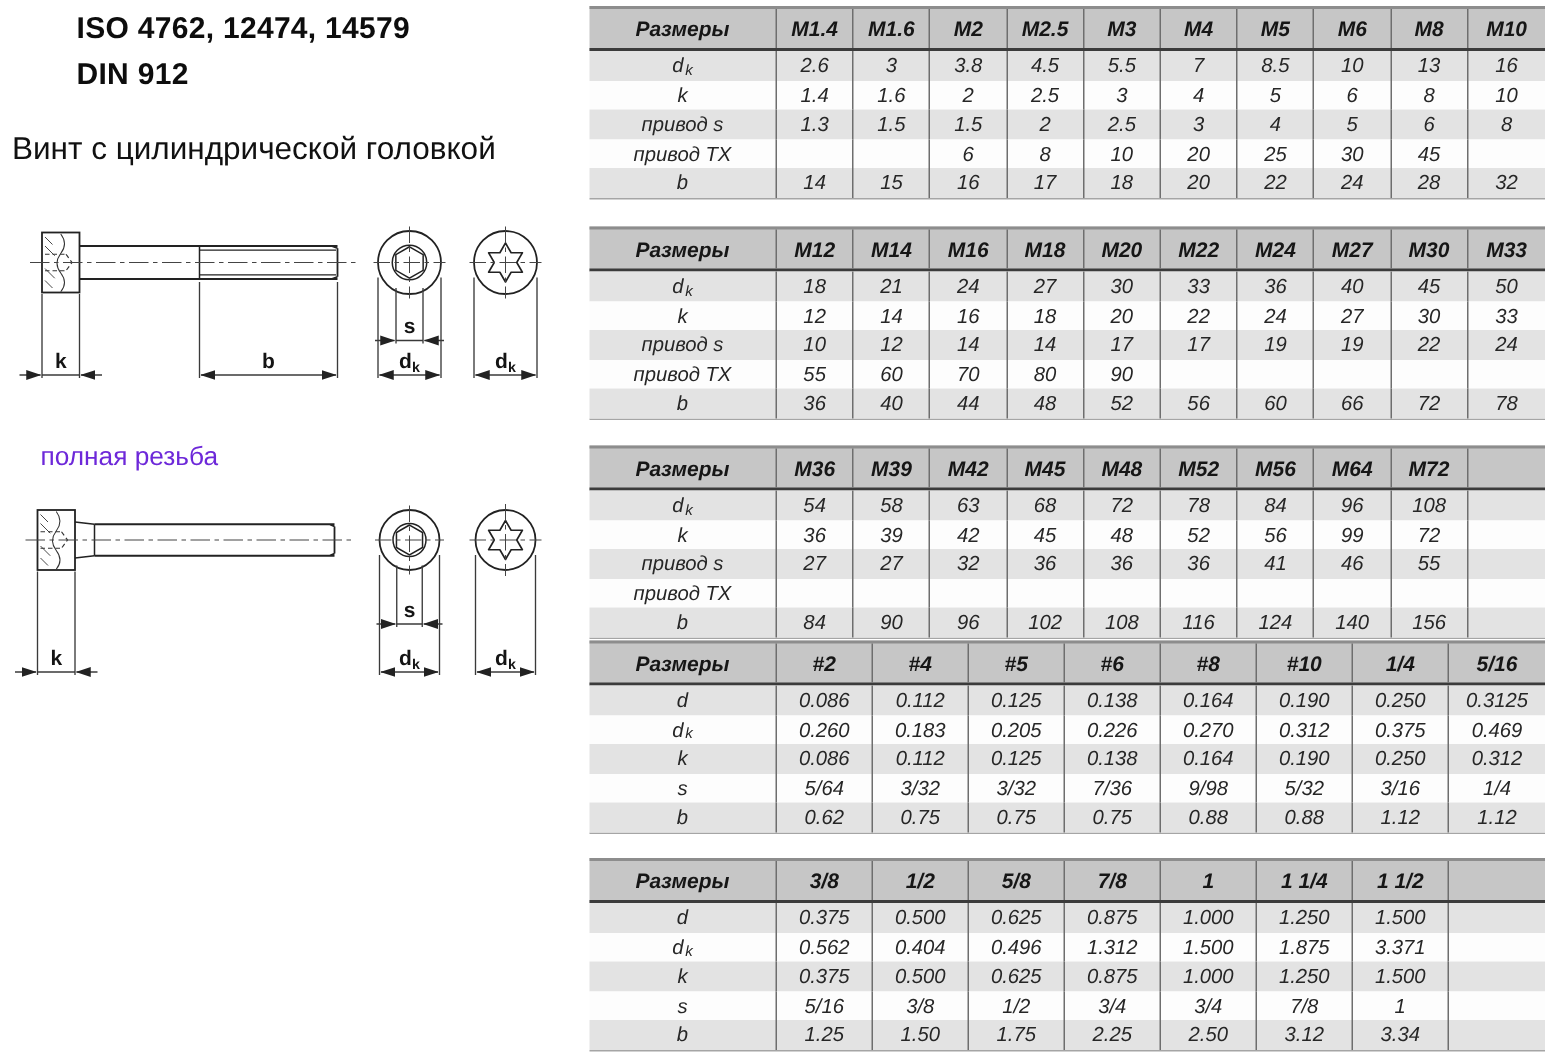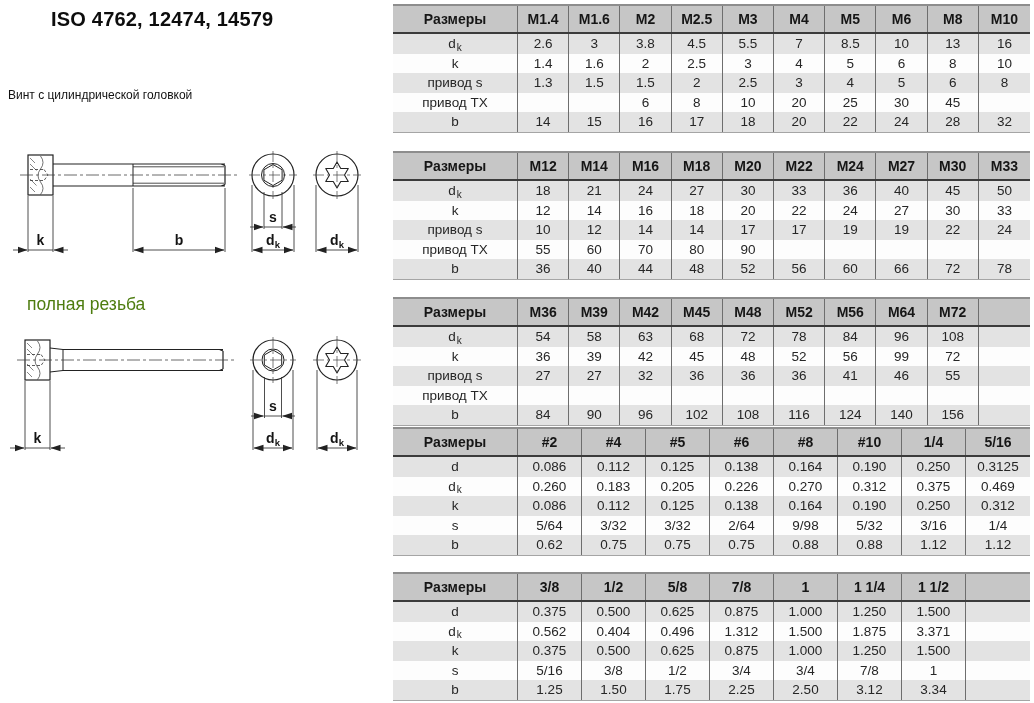--- a/index.html
+++ b/index.html
@@ -3,49 +3,50 @@
 <meta charset="utf-8">
 <style>
   html,body{margin:0;padding:0;background:#fff;}
   body{width:1034px;height:703px;overflow:hidden;position:relative;
        font-family:"Liberation Sans",sans-serif;-webkit-font-smoothing:antialiased;}
   #stage{position:absolute;inset:0;width:1034px;height:703px;background:#fff;}
 
   
   .title-block{position:absolute;left:8px;top:4px;color:#0d0d0d;
                font-weight:700;font-size:20px;line-height:31px;letter-spacing:.2px;margin-left:43px;}
-  .subtitle{position:absolute;left:8px;top:88px;color:#111;font-size:12px;}
-  .full-thread{position:absolute;left:27px;top:294px;color:#4d7c0f;font-size:17.5px;}
+  .subtitle{position:absolute;left:8px;top:88px;color:#111;font-size:21px;}
+  .full-thread{position:absolute;left:27px;top:294px;color:#6d28d9;font-size:17.5px;}
   .drawing{position:absolute;left:0;}
   #drawing-top{top:145px;}
   #drawing-bottom{top:323px;}
   svg text{font-family:"Liberation Sans",sans-serif;font-weight:700;fill:#141414;}
 
   
-  #tables{position:absolute;left:393px;top:0;width:637px;height:703px;}
+  #tables{position:absolute;left:393px;top:0;width:637px;height:703px;font-style:italic;}
   .tbl{position:absolute;left:0;width:637px;border-bottom:1px solid #a5a5a5;}
   .trow{display:grid;}
   .trow.hdr{height:26px;background:var(--hdr-bg,#c6c6c6);
             border-top:2px solid #8d8d8d;border-bottom:2px solid var(--hdr-border,#3b3b3b);}
   .trow.body{height:19.5px;background:#fdfdfd;}
   .trow.body.shade{background:var(--row-shade,#e3e3e3);}
   .cell{display:flex;align-items:center;justify-content:center;
         border-right:1px solid var(--grid,#6e6e6e);
         font-size:13.5px;color:#262626;white-space:nowrap;overflow:hidden;}
   .trow>.cell:last-child{border-right:none;}
   .trow.hdr .cell{font-size:14px;font-weight:700;color:#161616;}
   .sub{font-size:10px;position:relative;top:3.5px;margin-left:1px;}
 </style>
 </head>
 <body>
 
 <div id="stage">
 
   <div class="title-block">
     <div>ISO 4762, 12474, 14579</div>
+    <div>DIN 912</div>
   </div>
   <div class="subtitle">Винт с цилиндрической головкой</div>
 
   <svg id="drawing-top" class="drawing" width="390" height="122" viewBox="0 0 390 122">
     <defs>
       <marker id="a1" markerWidth="11" markerHeight="9" refX="9.5" refY="4" orient="auto-start-reverse" markerUnits="userSpaceOnUse">
         <path d="M0,0.7 L10,4 L0,7.3 Z" fill="#222"></path>
       </marker>
     </defs>
     <g stroke="#222" fill="none" stroke-width="1.2">
@@ -477,21 +478,21 @@
           <div class="cell">0.250</div>
           <div class="cell">0.312</div>
         </div>
         <div class="trow body" style="grid-template-columns: 125px repeat(8, 1fr);">
           <div class="cell">
             <span>s</span>
           </div>
           <div class="cell">5/64</div>
           <div class="cell">3/32</div>
           <div class="cell">3/32</div>
-          <div class="cell">2/64</div>
+          <div class="cell">7/36</div>
           <div class="cell">9/98</div>
           <div class="cell">5/32</div>
           <div class="cell">3/16</div>
           <div class="cell">1/4</div>
         </div>
         <div class="trow body shade" style="grid-template-columns: 125px repeat(8, 1fr);">
           <div class="cell">
             <span>b</span>
           </div>
           <div class="cell">0.62</div>

